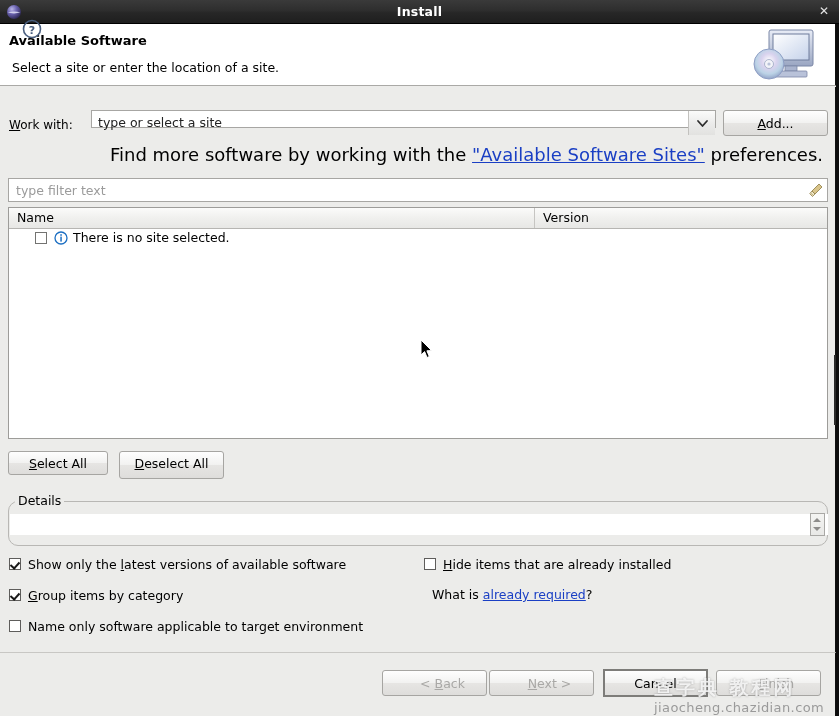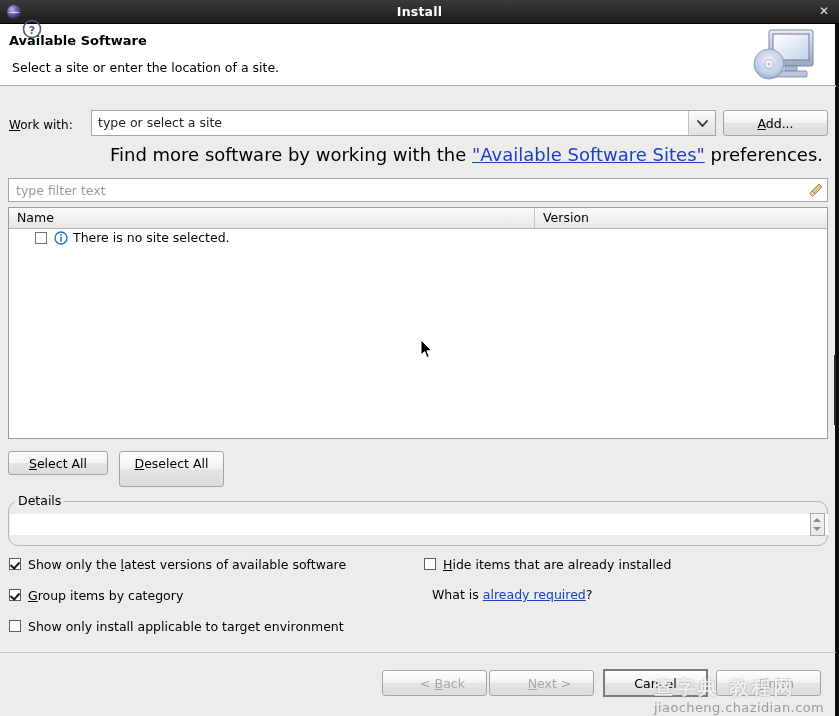--- a/index.html
+++ b/index.html
@@ -98,21 +98,21 @@
   .lbl { font-size: 12px; color: #000; }
 
   
   #workwith-label {
     position: absolute;
     left: 9px; top: 31px;
   }
   #workwith-combo {
     position: absolute;
     left: 91px; top: 23px;
-    width: 625px; height: 26px;
+    width: 625px; height: 18px;
     background: #ffffff;
     border: 1px solid #a7a6a3;
     box-sizing: border-box;
   }
   #workwith-input {
     position: absolute;
     left: 6px; top: 4px;
     font-size: 12.5px;
     color: #222;
   }
@@ -243,21 +243,21 @@
   
   #select-all {
     position: absolute;
     left: 8px; top: 364px;
     width: 100px; height: 24px;
     line-height: 23px;
   }
   #deselect-all {
     position: absolute;
     left: 119px; top: 364px;
-    width: 105px; height: 36px;
+    width: 105px; height: 28px;
     line-height: 23px;
   }
 
   
   #details-group {
     position: absolute;
     left: 8px; top: 414px;
     width: 820px; height: 45px;
     border: 1px solid #b8b7b4;
     border-radius: 10px;
@@ -524,21 +524,21 @@
       <span class="opt-label">Show only the <u>l</u>atest versions of available software</span>
     </div>
 
     <div class="opt" id="opt-group">
       <span class="cb checked"></span>
       <span class="opt-label"><u>G</u>roup items by category</span>
     </div>
 
     <div class="opt" id="opt-target">
       <span class="cb"></span>
-      <span class="opt-label">Show only install applicable to target environment</span>
+      <span class="opt-label">Name only software applicable to target environment</span>
     </div>
 
     <div class="opt" id="opt-contact">
       <span class="cb checked"></span>
       <span class="opt-label"><u>C</u>ontact all update sites during install to find required software</span>
     </div>
 
     <div class="opt" id="opt-hide">
       <span class="cb"></span>
       <span class="opt-label"><u>H</u>ide items that are already installed</span>

